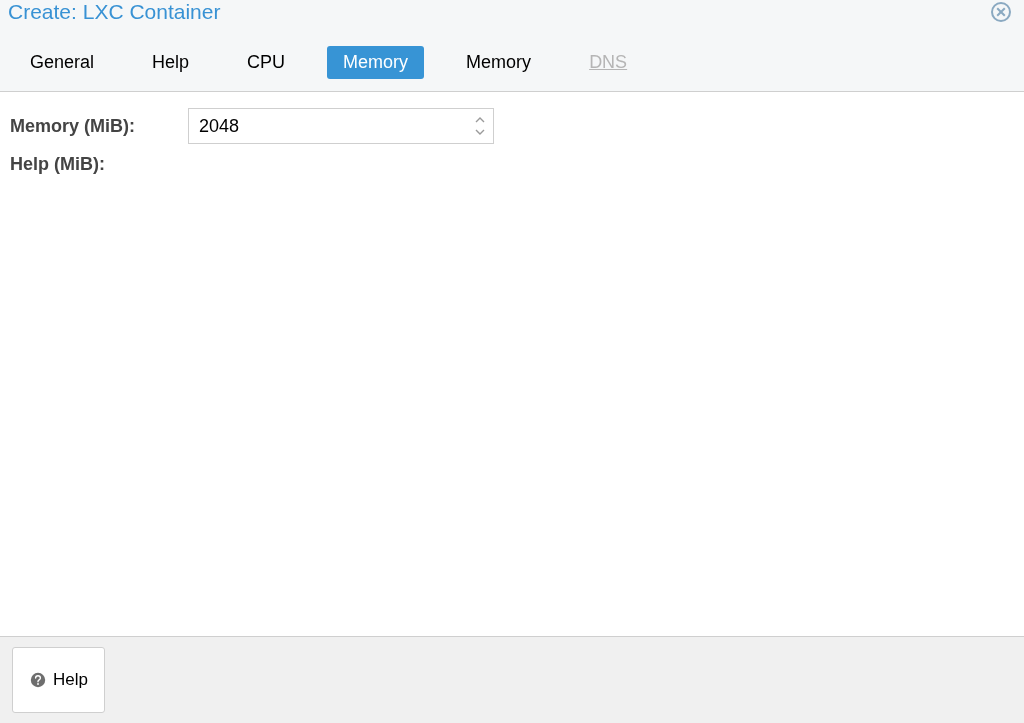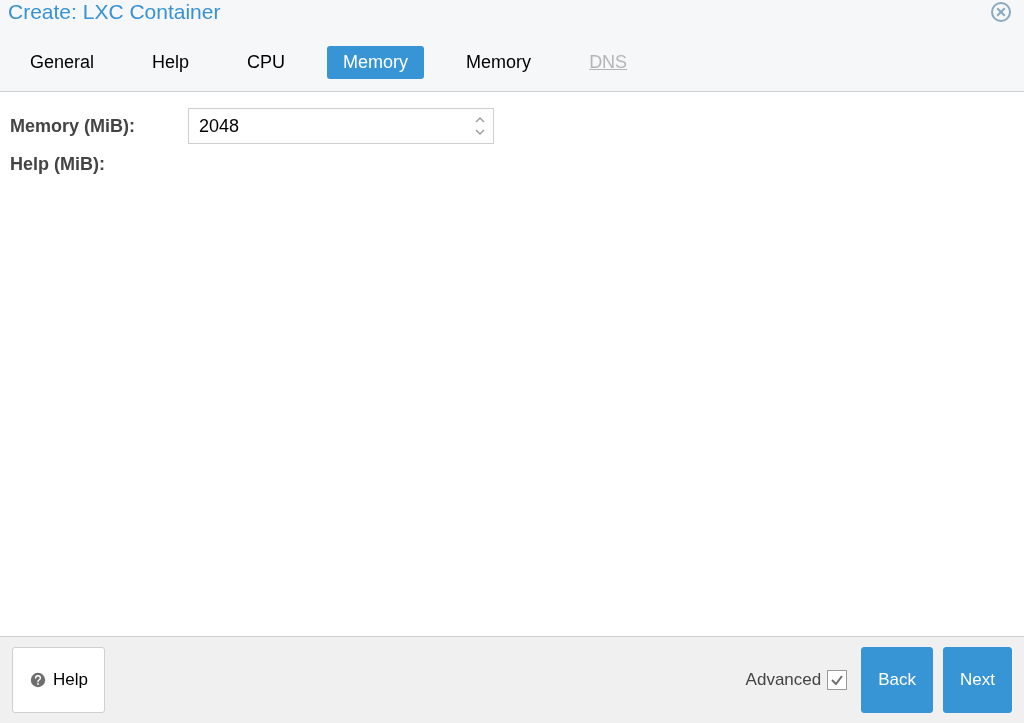--- a/index.html
+++ b/index.html
@@ -232,29 +232,13 @@
       <span class="q-icon">
         <svg width="16" height="16" viewBox="0 0 16 16">
           <circle cx="8" cy="8" r="7.2" fill="#6e6e6e"></circle>
           <path d="M5.6 6.0c0-1.3 1.1-2.3 2.4-2.3s2.4 1 2.4 2.3c0 1.0-.6 1.4-1.3 1.9-.6.4-1.1.8-1.1 1.6v.3" fill="none" stroke="#fff" stroke-width="1.4" stroke-linecap="round"></path>
           <circle cx="8" cy="12" r="0.9" fill="#fff"></circle>
         </svg>
       </span>
       <span>Help</span>
     </div>
   </div>
-  <div class="footer-right">
-    <div class="adv-wrap">
-      <span class="adv-label">Advanced</span>
-      <span class="checkbox">
-        <svg width="14" height="14" viewBox="0 0 14 14">
-            <path d="M2 7 L6 11 L12 3" fill="none" stroke="#6e6e6e" stroke-width="2"></path>
-          </svg>
-      </span>
-    </div>
-    <div class="btn btn-primary">
-      <span>Back</span>
-    </div>
-    <div class="btn btn-primary">
-      <span>Next</span>
-    </div>
-  </div>
 </div>
 
 </body></html>

